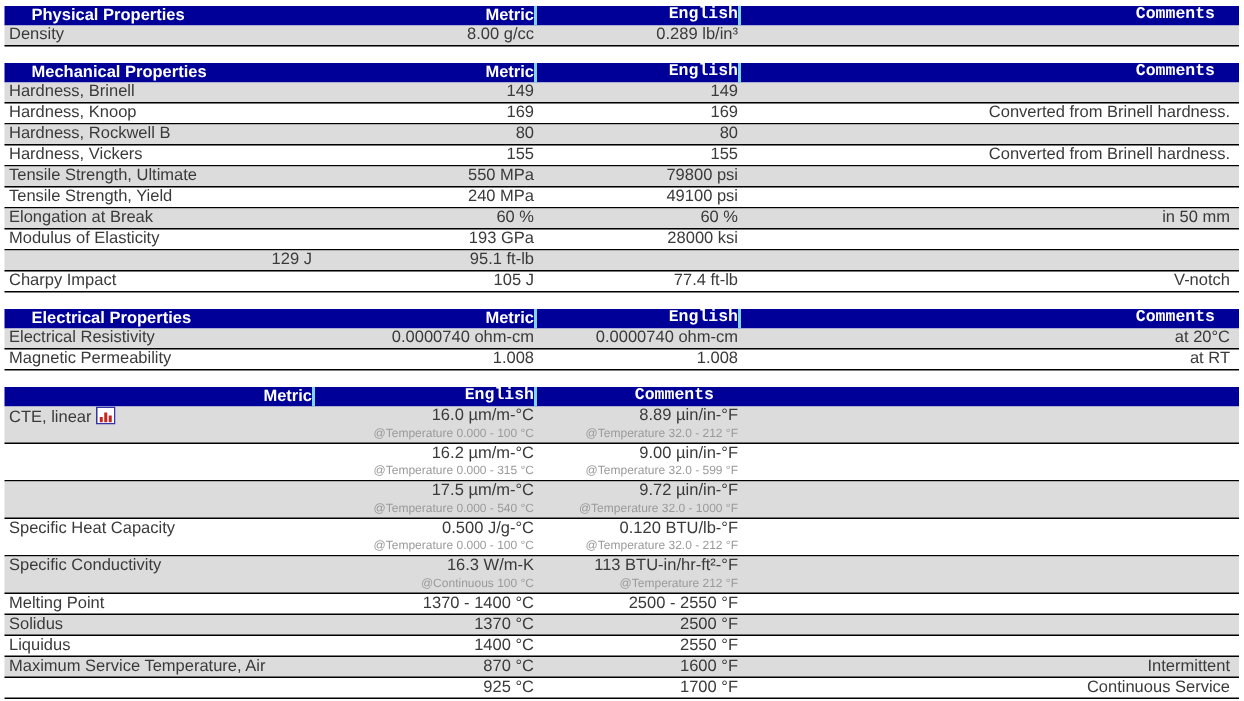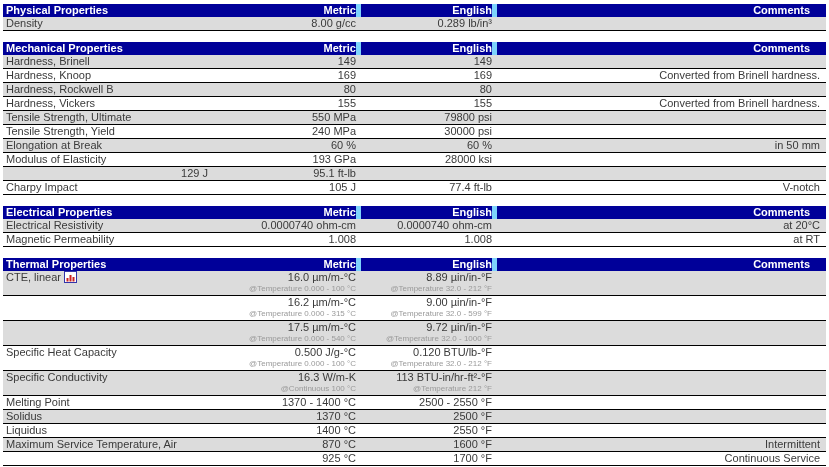--- a/index.html
+++ b/index.html
@@ -6,23 +6,23 @@
   body{
     width:829px;height:467px;overflow:hidden;background:#ffffff;
     font-family:"Liberation Sans",sans-serif;color:#3a3a3a;
   }
   #tables{padding:4px 3px 0 3px;}
   .prop-section{margin-bottom:11px;}
   .grid{display:grid;grid-template-columns:205px 148px 136px 1fr;}
   .hdr{
     background:#000099;color:#ffffff;font-size:11px;font-weight:bold;line-height:13px;
   }
-  .hdr .hdr-title{padding-left:3px;text-align:left;}
+  .hdr .hdr-title{padding-left:18px;text-align:left;}
   .hdr .h-metric,.hdr .h-english{text-align:right;}
-  .hdr .h-english,.hdr .h-comments{border-left:5px solid #7dd3fc;}
+  .hdr .h-english,.hdr .h-comments{border-left:2px solid #7dd3fc;font-family:Liberation Mono, monospace;}
   .hdr .h-comments{text-align:right;padding-right:16px;}
   .row{border-bottom:1px solid #000000;font-size:11px;}
   .row.alt{background:#dcdcdc;}
   .c-prop{padding-left:3px;text-align:left;white-space:nowrap;}
   .c-metric,.c-english{text-align:right;white-space:nowrap;}
   .c-comments{text-align:right;padding-right:6px;white-space:nowrap;}
   .val{line-height:13px;}
   .note{font-size:8px;line-height:9px;color:#9a9a9a;padding-bottom:2px;}
   .chart-icon{display:inline-block;margin-left:3px;vertical-align:-2px;cursor:pointer;line-height:0;}
 </style>
@@ -152,21 +152,21 @@
 
   <div class="grid row plain">
     <div class="c-prop">
       <span>Tensile Strength, Yield</span>
     </div>
     <div class="c-metric">
       <div class="val">240 MPa</div>
 
     </div>
     <div class="c-english">
-      <div class="val">30000 psi</div>
+      <div class="val">49100 psi</div>
 
     </div>
     <div class="c-comments">
       <div class="val"></div>
     </div>
   </div>
 
   <div class="grid row alt">
     <div class="c-prop">
       <span>Elongation at Break</span>
@@ -273,21 +273,20 @@
     </div>
     <div class="c-comments">
       <div class="val">at RT</div>
     </div>
   </div>
 </div>
   </section>
 
   <section class="prop-section">
     <div class="grid hdr">
-      <div class="hdr-title">Thermal Properties</div>
       <div class="h-metric">Metric</div>
       <div class="h-english">English</div>
       <div class="h-comments">Comments</div>
     </div>
     <div class="rows">
   <div class="grid row alt">
     <div class="c-prop">
       <span>CTE, linear</span><span class="chart-icon"><svg width="13" height="12" viewBox="0 0 13 12">
                 <rect x="0.5" y="0.5" width="12" height="11" fill="#ffffff" stroke="#3333aa"></rect>
                 <rect x="2.5" y="7" width="2" height="3.5" fill="#cc2222"></rect>

